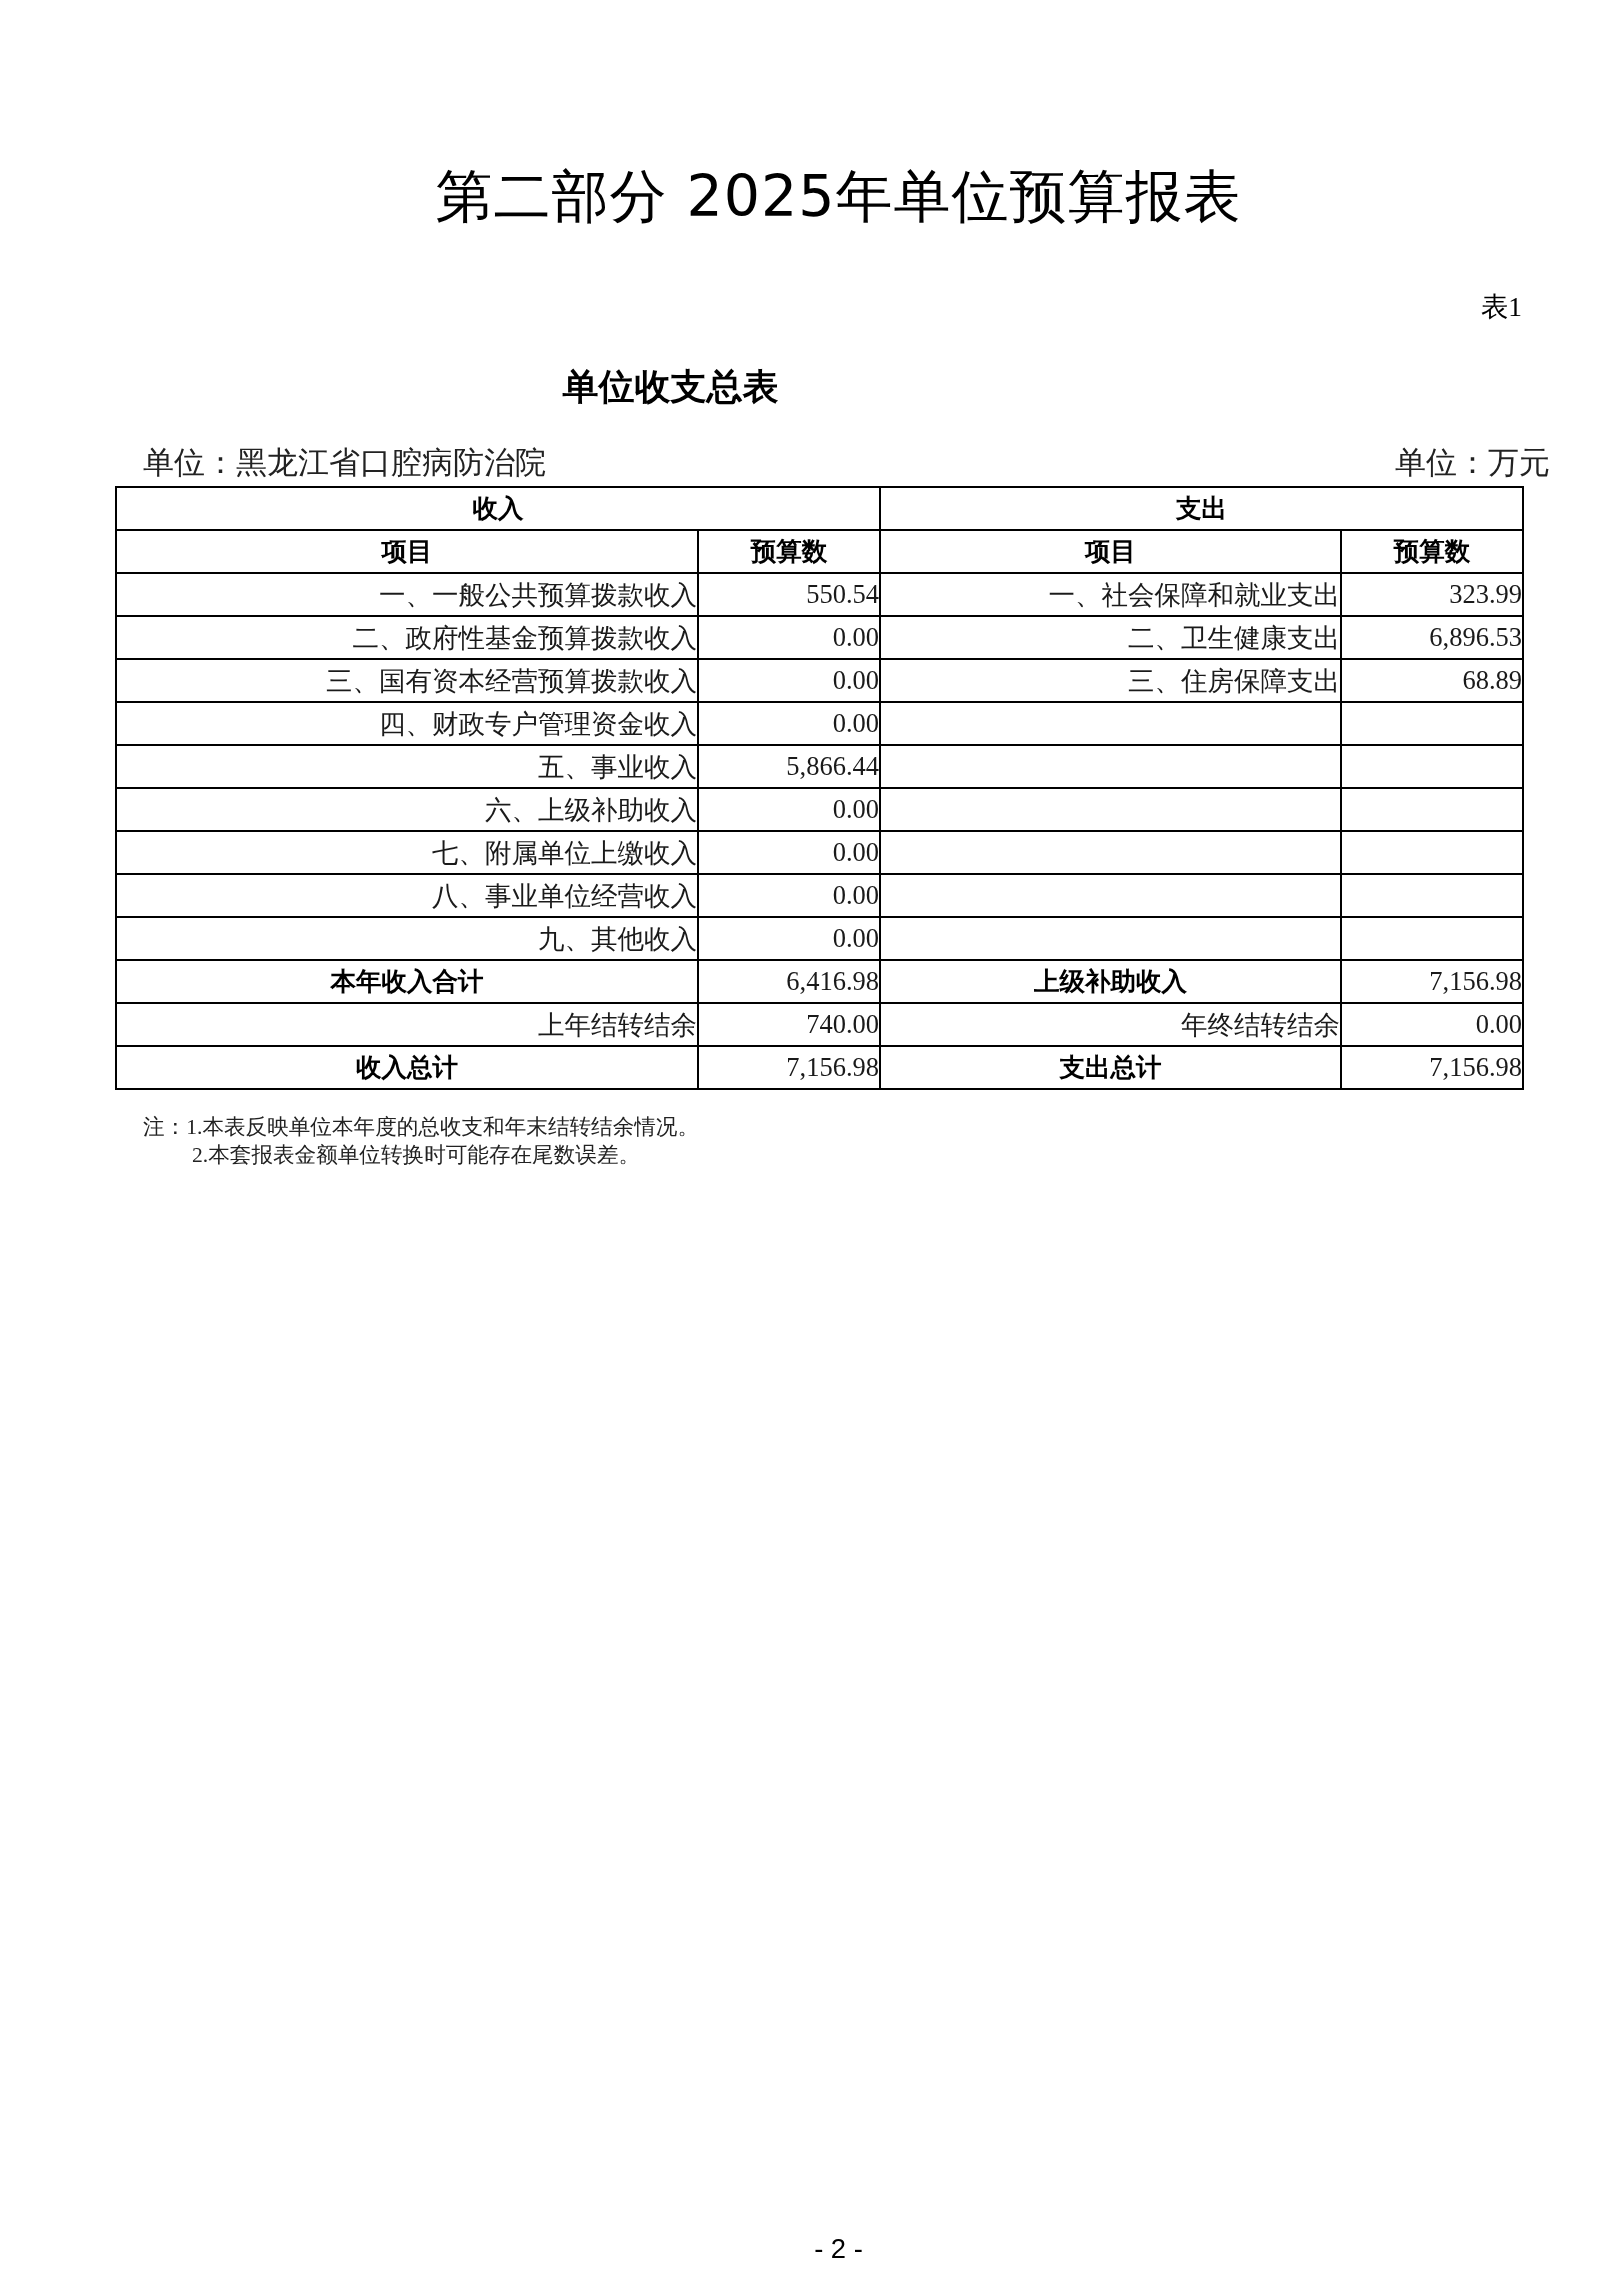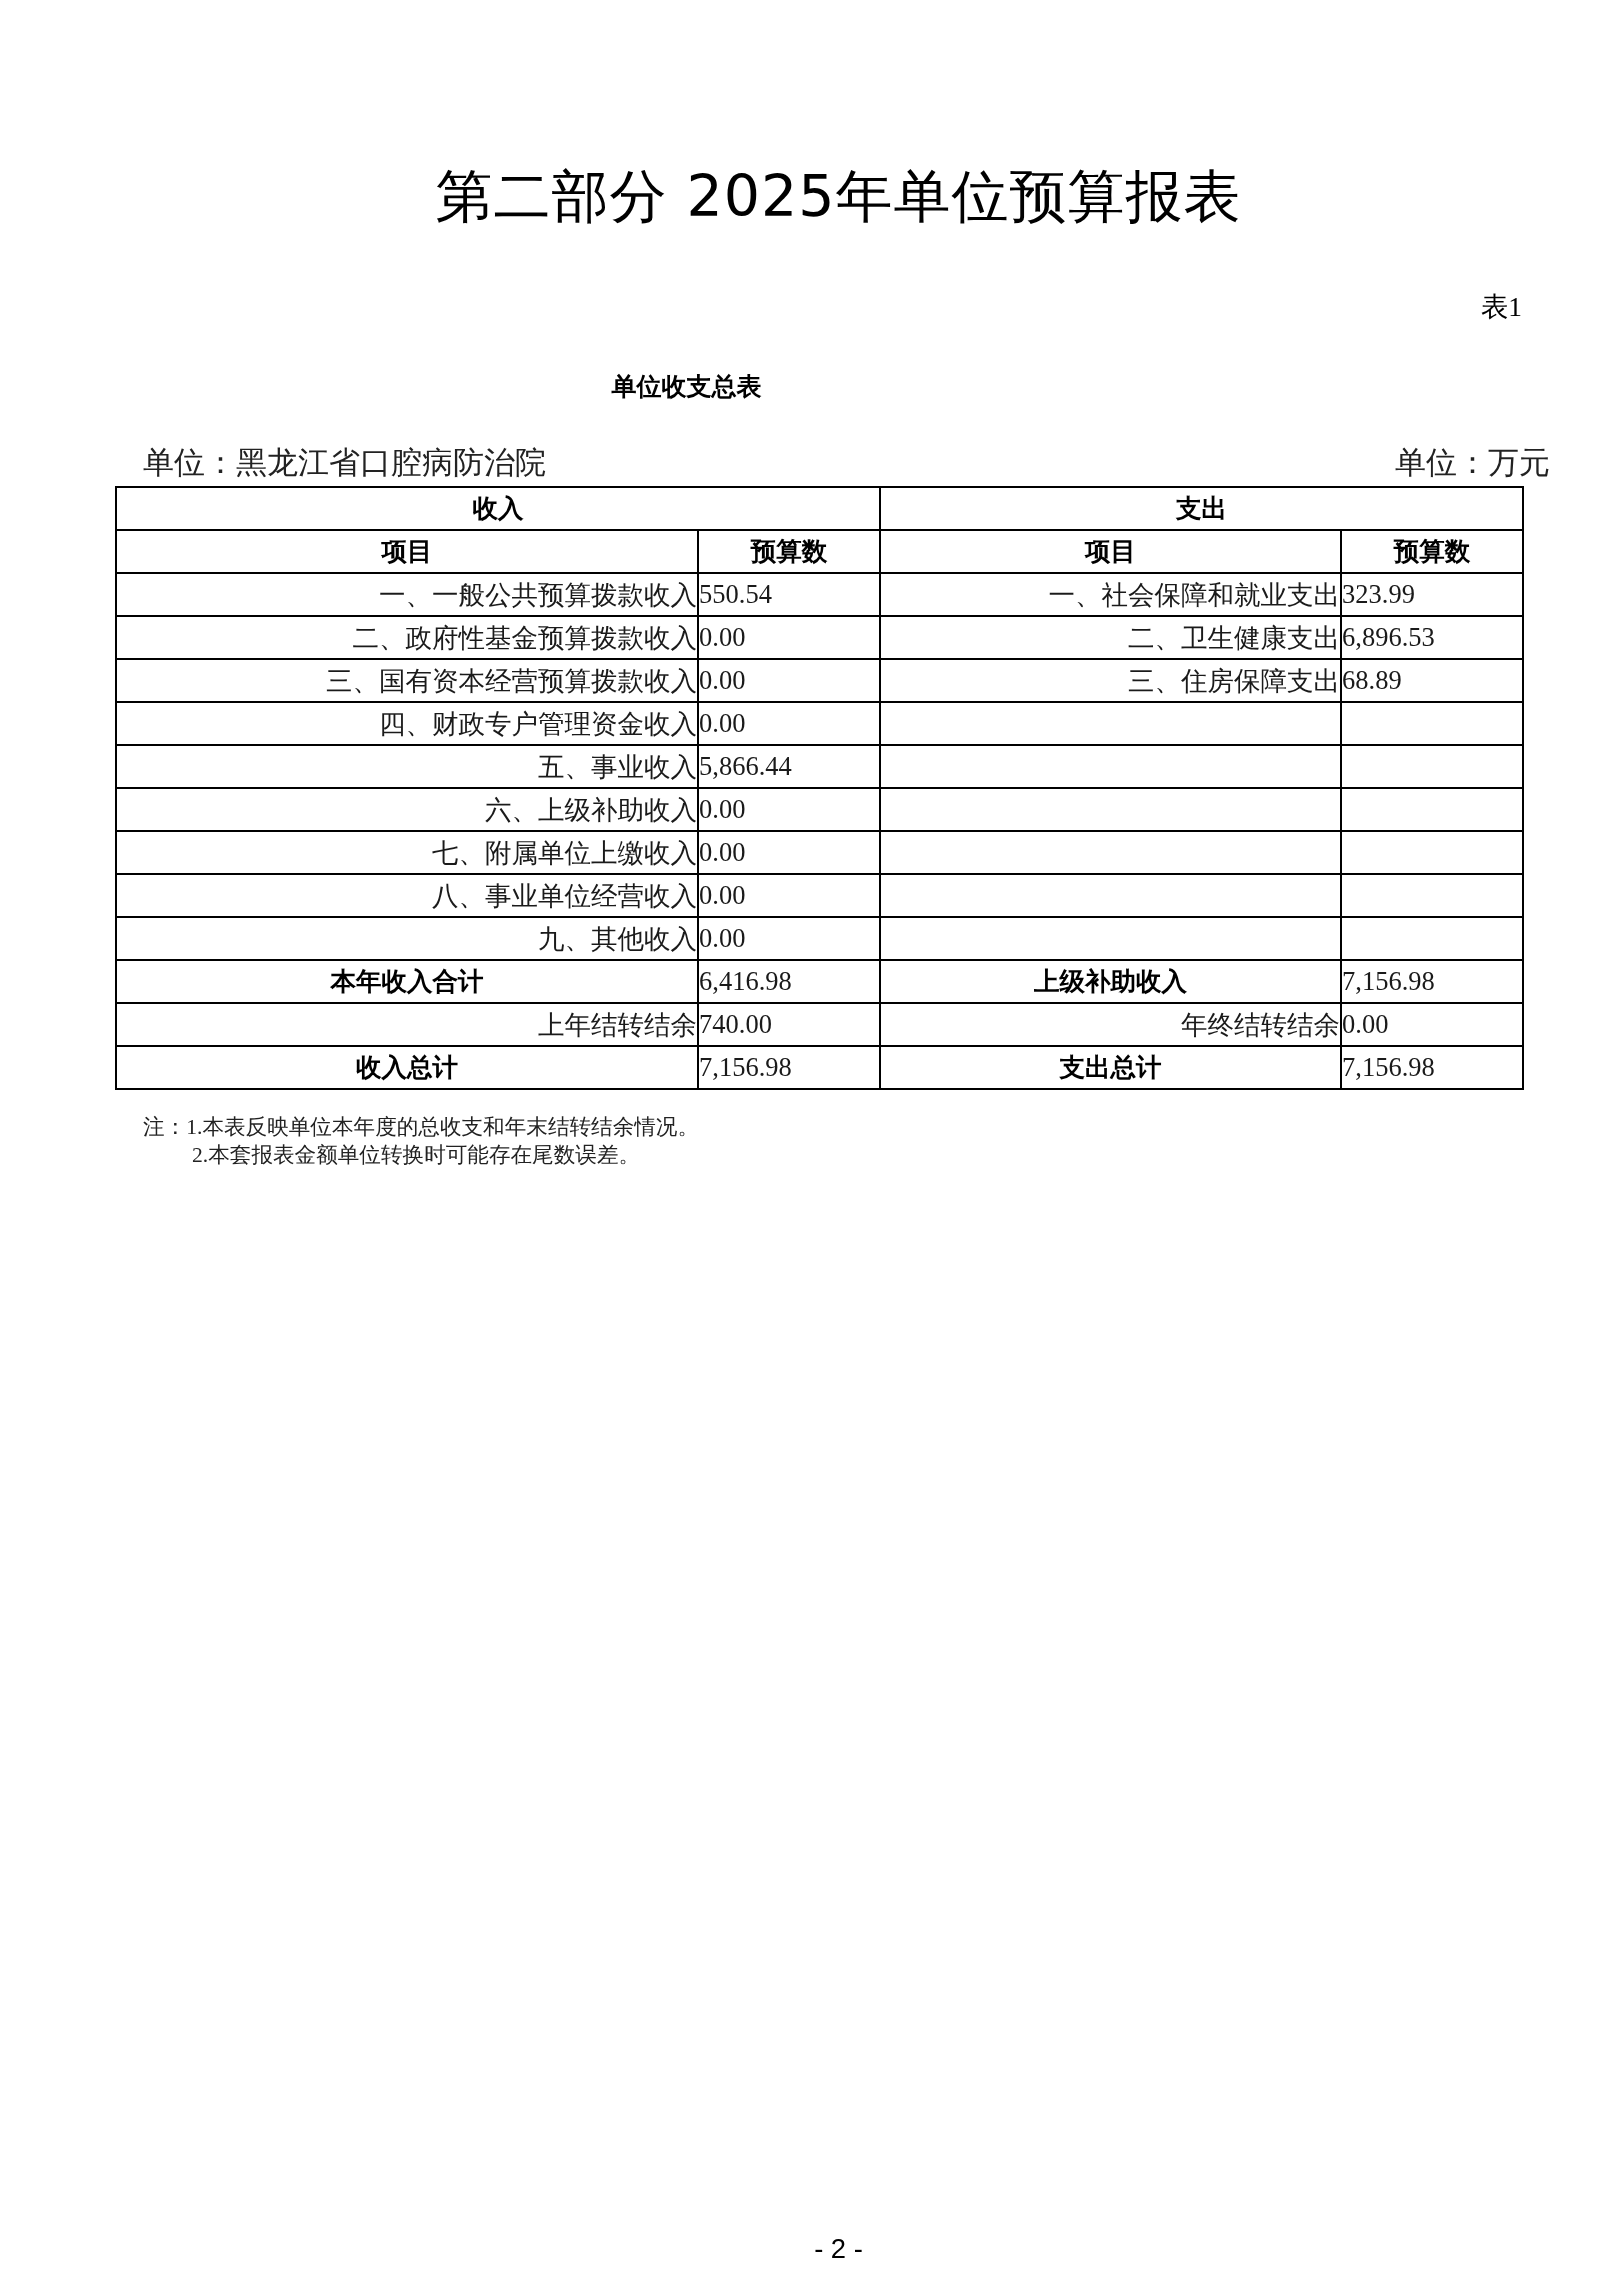--- a/index.html
+++ b/index.html
@@ -9,23 +9,23 @@
     left: 0; width: 1621px; top: 157px; text-align: center;
     font-family: "DejaVu Sans", "Liberation Sans", sans-serif;
     font-size: 57px; line-height: 78px; letter-spacing: 1px;
   }
   .table-no {
     right: 99px; top: 290px;
     font-family: "Liberation Serif", "DejaVu Serif", serif;
     font-size: 27.4px; line-height: 35px;
   }
   .subtitle {
-    left: 16px; width: 1285px; top: 365px; text-align: center;
+    left: 0; width: 1285px; top: 365px; text-align: center;
     font-family: "DejaVu Sans", "Liberation Sans", sans-serif;
-    font-weight: bold; font-size: 25px; line-height: 43px;
+    font-weight: bold; font-size: 36px; line-height: 43px;
   }
   .unit-row {
     left: 115px; width: 1407px; top: 443px; height: 39px;
     font-family: "Liberation Serif", "DejaVu Serif", serif;
     font-size: 31px; line-height: 39px; color: #222;
     display: flex; justify-content: space-between; gap: 36px;
   }
   table.budget {
     position: absolute; left: 115px; top: 486px;
     width: 1407px; border-collapse: collapse; table-layout: fixed;
@@ -34,21 +34,21 @@
   }
   table.budget td {
     border: 2px solid #000; height: 41px; padding: 0; vertical-align: middle;
     white-space: nowrap; overflow: hidden;
   }
   td.head {
     text-align: center; font-weight: bold; font-size: 25.5px;
     font-family: "DejaVu Sans", "Liberation Sans", sans-serif; color: #000;
   }
   td.item { text-align: right; padding-left: 11.8px; }
-  td.num { text-align: left; padding-right: 1px; }
+  td.num { text-align: right; padding-right: 1px; }
   td.total { text-align: center; font-weight: bold; font-size: 25.5px;
     font-family: "DejaVu Sans", "Liberation Sans", sans-serif; color: #000; }
   .notes {
     left: 115px; top: 1113px;
     font-family: "Liberation Serif", "DejaVu Serif", serif;
     font-size: 21.6px; line-height: 28px; color: #222;
   }
   .notes .n2 { padding-left: 49px; }
   .page-no {
     left: 0; width: 1621px; top: 2231px; text-align: center;

